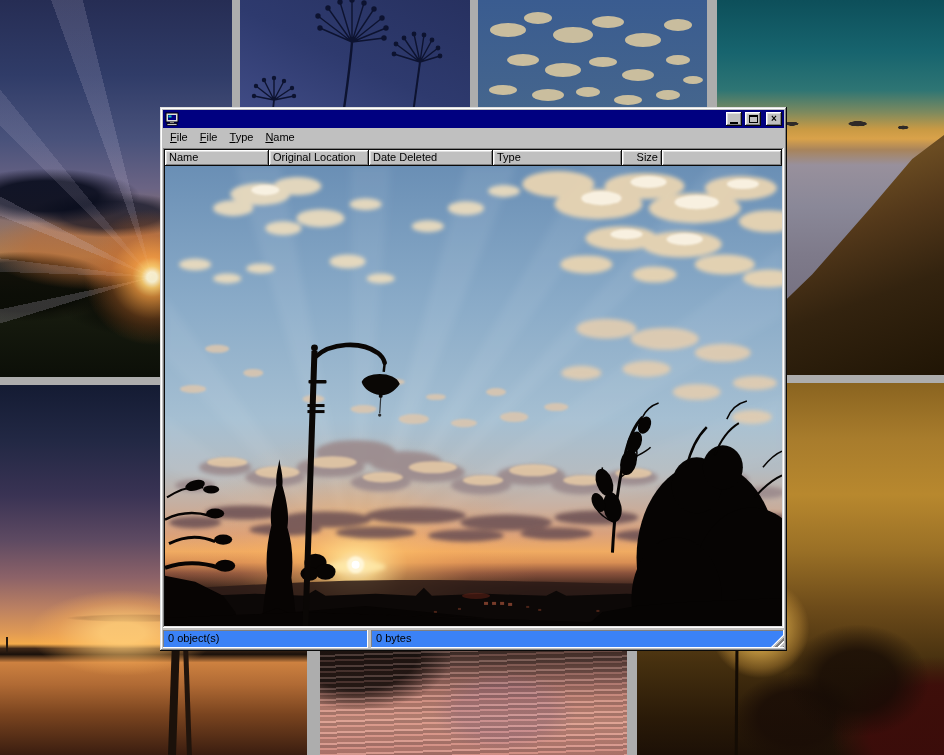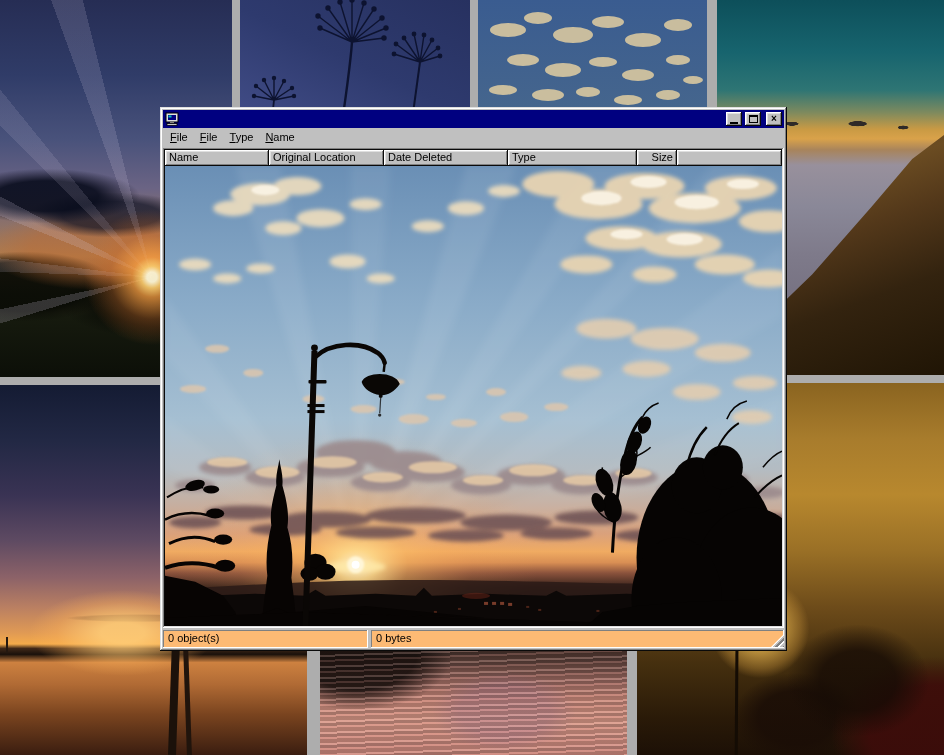--- a/index.html
+++ b/index.html
@@ -66,26 +66,26 @@
   .glyph-max{display:block;width:9px;height:8px;border:1px solid #000;border-top:2px solid #000;}
   .menubar{height:19px;flex:0 0 19px;display:flex;align-items:flex-start;padding-left:1px;margin-top:1px;}
   .menu-item{font-size:11px;color:#000;padding:2px 6px;display:inline-block;}
   .menu-item::first-letter{text-decoration:underline;}
   .client{flex:1;display:flex;flex-direction:column;background:#c0c0c0;
     box-shadow: inset -1px -1px #ffffff, inset 1px 1px #808080, inset -2px -2px #dfdfdf, inset 2px 2px #0a0a0a;
     padding:2px;overflow:hidden;}
   .header-row{height:16px;flex:0 0 16px;display:flex;}
   .hcell{background:#c0c0c0;font-size:11px;color:#000;padding:1px 4px 0 4px;white-space:nowrap;overflow:hidden;
     box-shadow: inset -1px -1px #0a0a0a, inset 1px 1px #ffffff, inset -2px -2px #808080, inset 2px 2px #dfdfdf;}
-  .hc0{width:104px;} .hc1{width:115px;} .hc2{width:124px;} .hc3{width:129px;}
+  .hc0{width:104px;} .hc1{width:100px;} .hc2{width:124px;} .hc3{width:129px;}
   .hc4{width:40px;text-align:right;} .hc5{flex:1;}
   .photo-area{flex:1;position:relative;overflow:hidden;background:#6a8fb5;}
   .photo-area svg{position:absolute;inset:0;width:100%;height:100%;display:block;}
   .statusbar{flex:0 0 18px;height:18px;margin-top:2px;display:flex;gap:3px;position:relative;}
-  .spanel{background:#fdba74;font-size:11px;color:#000;padding:2px 0 0 5px;
+  .spanel{background:#3b82f6;font-size:11px;color:#000;padding:2px 0 0 5px;
     box-shadow: inset -1px -1px #ffffff, inset 1px 1px #808080;}
   .sp1{width:205px;} .sp2{flex:1;}
   .grip{position:absolute;right:0;bottom:1px;width:13px;height:13px;
     clip-path:polygon(100% 0,100% 100%,0 100%);
     background:repeating-linear-gradient(135deg,#c0c0c0 0 2px,#808080 2px 4px,#ffffff 4px 5px);}
 </style>
 </head>
 <body>
 
 <div class="tile" id="tileA"></div>

